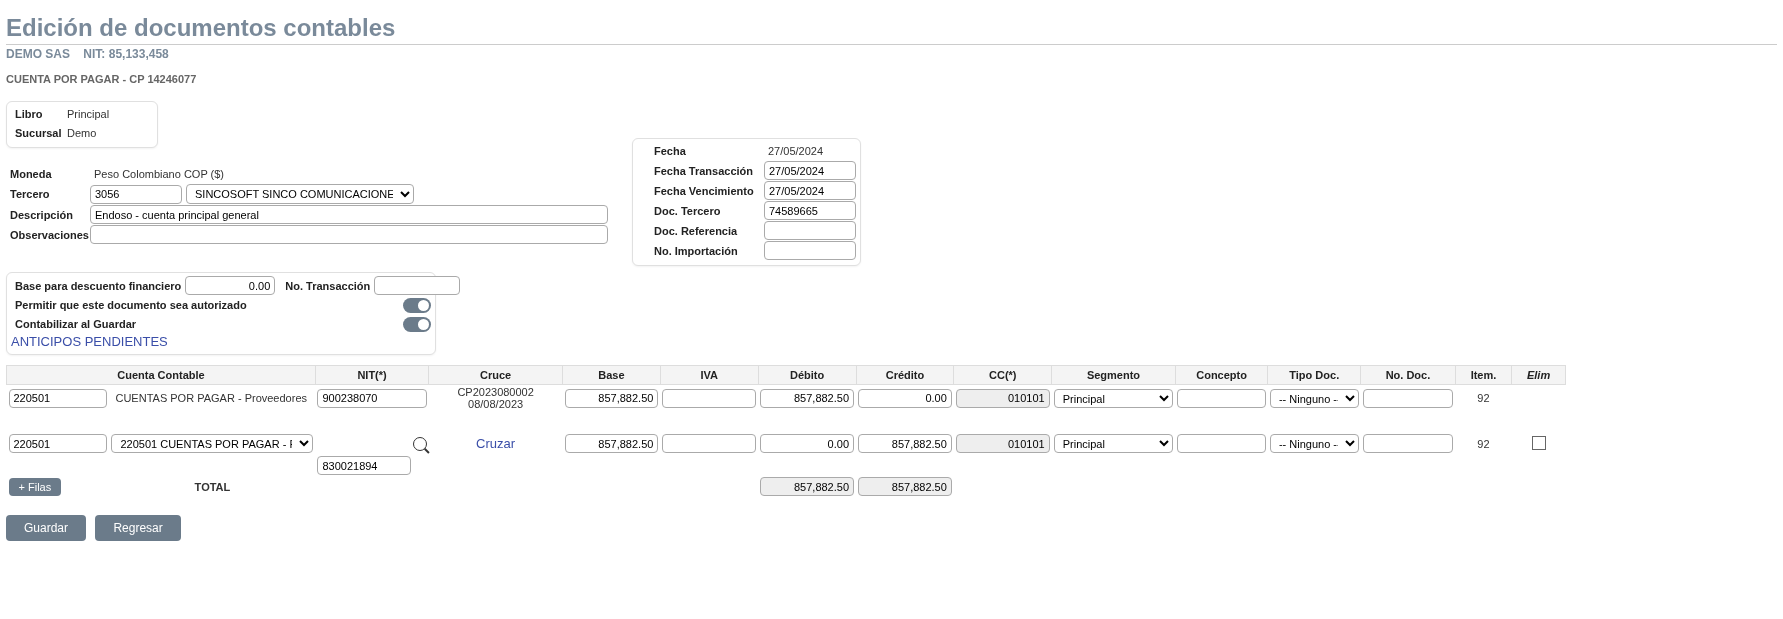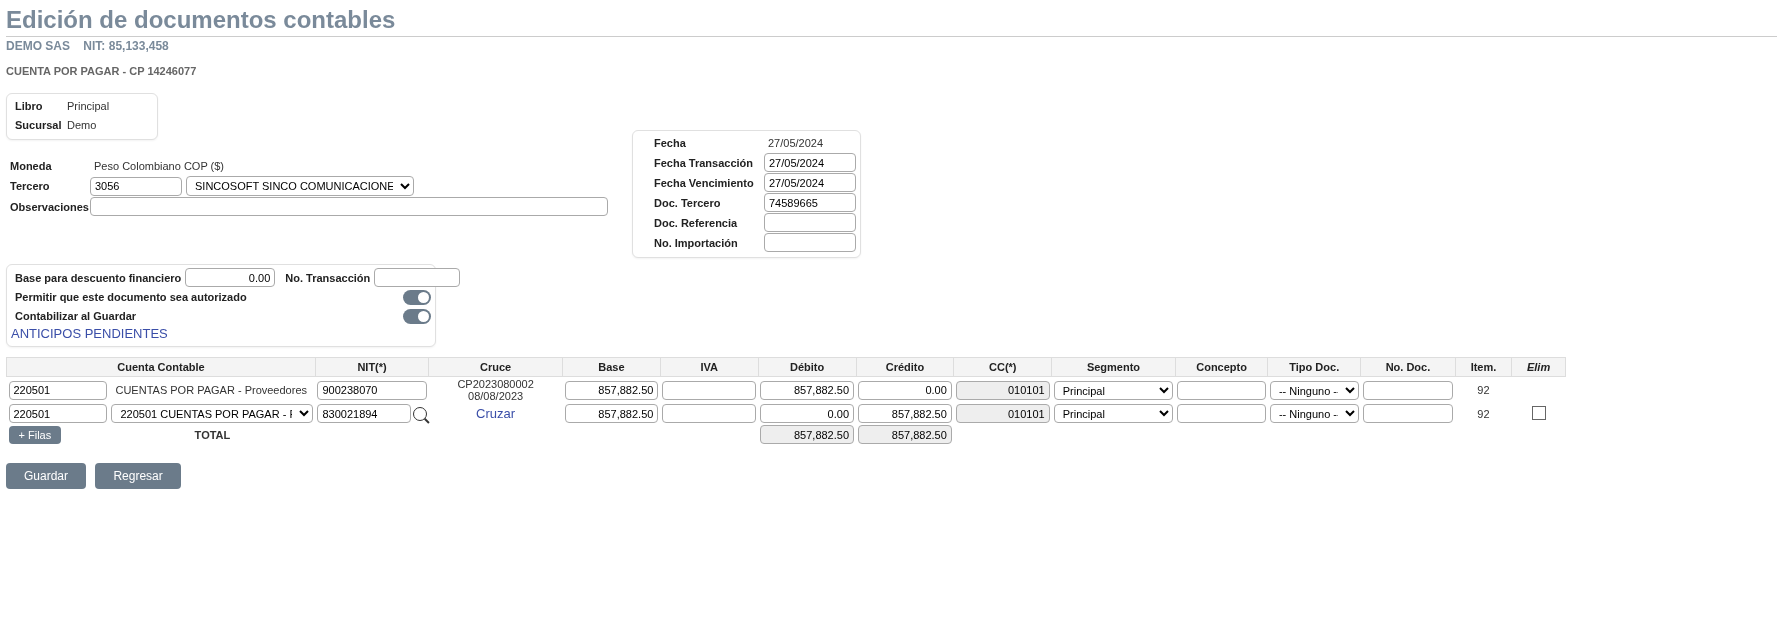--- a/index.html
+++ b/index.html
@@ -8,21 +8,21 @@
     font-size: 12px;
     margin: 0;
     padding: 6px;
     color: #333;
     background: #fff;
   }
   h1 {
     font-size: 24px;
     font-weight: bold;
     color: #7a8a9a;
-    margin: 0 0 2px 0;
+    margin: 8px 0 2px 0;
     border-bottom: 1px solid #ccc;
     padding-bottom: 2px;
   }
   .company-line {
     font-weight: bold;
     color: #7a8a9a;
     font-size: 12px;
     margin-bottom: 12px;
   }
   .doc-title {
@@ -207,20 +207,24 @@
     <div class="row">
       <span class="lbl w2">Moneda</span>
       <span class="plain">Peso Colombiano COP ($)</span>
     </div>
     <div class="row">
       <span class="lbl w2">Tercero</span>
       <input class="field" style="width: 92px;" value="3056">
       <select class="field" style="width:228px;margin-left:4px">
         <option>SINCOSOFT SINCO COMUNICACIONES S.A.S</option>
       </select>
+    </div>
+    <div class="row">
+      <span class="lbl w2">Descripción</span>
+      <input class="field" style="width: 518px;" value="Endoso - cuenta principal general">
     </div>
     <div class="row">
       <span class="lbl w2">Observaciones</span>
       <input class="field" style="width: 518px;" value="">
     </div>
   </div>
 
   <div class="panel" style="margin-top:-26px;padding-left:17px;">
     <div class="row">
       <span class="lbl w3">Fecha</span>
@@ -310,21 +314,21 @@
         <td class="col-tipo"><select class="cell-input"><option>-- Ninguno --</option></select></td>
         <td class="col-nodoc"><input class="cell-input" value="" style=""></td>
         <td class="col-item"><span>92</span></td>
         <td class="col-elim"></td>
       </tr>
       <tr>
         <td class="col-cuenta-code"><input class="cell-input" value="220501" style=""></td>
         <td class="col-cuenta-desc"><select class="cell-input"><option>220501 CUENTAS POR PAGAR - Prove</option></select></td>
         <td class="col-nit">
           <div class="nit-wrap">
-            <input class="cell-input" style="flex: 1 1 0%;" value="830021894">
+            <input class="cell-input" style="flex: 1 1 0%; margin-top: 44px;" value="830021894">
             <span class="search-icon"></span>
           </div>
         </td>
         <td class="col-cruce"><span class="link">Cruzar</span></td>
         <td class="col-num"><input class="cell-input right" value="857,882.50" style=""></td>
         <td class="col-num"><input class="cell-input right" value="" style=""></td>
         <td class="col-num"><input class="cell-input right" value="0.00" style=""></td>
         <td class="col-num"><input class="cell-input right" value="857,882.50" style=""></td>
         <td class="col-cc"><input class="cell-input right readonly" readonly="" value="010101" style=""></td>
         <td class="col-seg"><select class="cell-input"><option>Principal</option></select></td>

